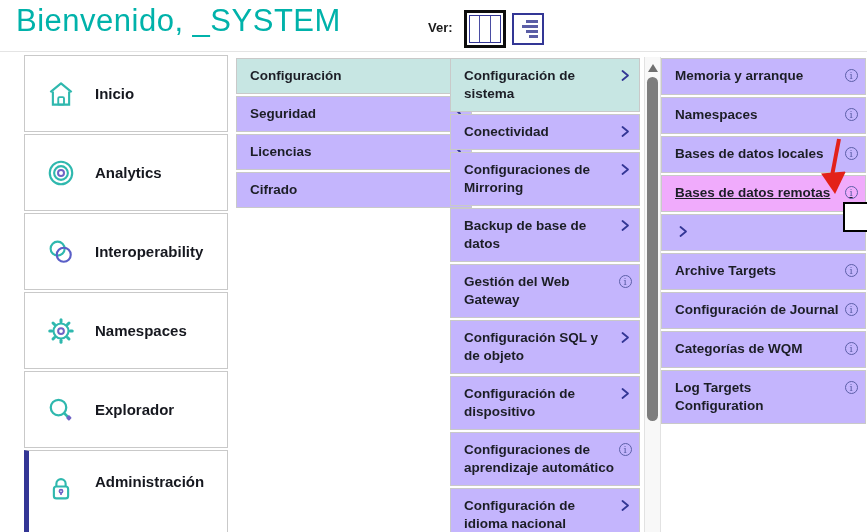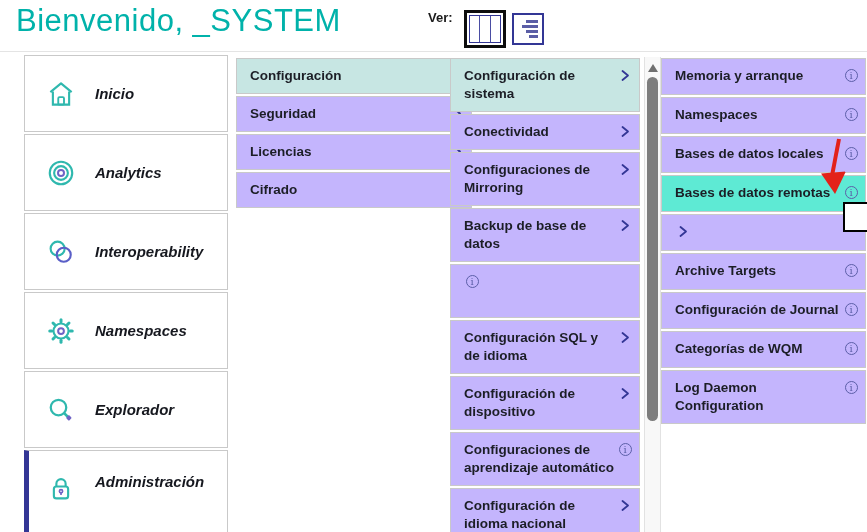--- a/index.html
+++ b/index.html
@@ -10,21 +10,21 @@
     background:#ffffff; overflow:hidden;
   }
 
   
   .welcome {
     position:absolute; left:16px; top:3px;
     font-size:31px; color:#00b2aa; letter-spacing:0.5px;
     white-space:nowrap;
   }
   .ver-label {
-    position:absolute; left:428px; top:10px;
+    position:absolute; left:428px; top:20px;
     font-size:13px; font-weight:bold; color:#1a1a1a;
   }
   .view-btn { position:absolute; background:#fff; cursor:pointer; }
   .cols-btn {
     left:464px; top:10px; width:42px; height:38px;
     border:3px solid #0d0d0d; padding:2px;
   }
   .cols-inner {
     width:100%; height:100%;
     border:1px solid #333695; display:flex;
@@ -43,34 +43,34 @@
   .cell {
     background:#c4b5fd; border:1px solid #c9c9c9;
     display:flex; align-items:flex-start;
     padding:8px 6px 0 13px;
     font-size:13.5px; font-weight:bold; color:#1c1e26;
     line-height:18px; cursor:pointer;
   }
   .cell .label { flex:1; padding-right:2px; }
   .cell .trail { width:16px; display:flex; justify-content:center; margin-top:2px; flex:none; }
   .hl   { background:#c7e6e3; }
-  .hov  { background:#5eead4; }
+  .hov  { background:#f0abfc;text-decoration:underline; }
 
   .info-i {
     width:13px; height:13px; border:1px solid #5c5fa8; border-radius:50%;
     color:#5c5fa8; font-size:10px; font-weight:normal;
     font-family:"DejaVu Serif", serif;
     display:flex; align-items:center; justify-content:center;
     line-height:1;
   }
 
   
   .sidebar {
     position:absolute; left:24px; top:55px; width:204px; height:477px;
-    display:flex; flex-direction:column; gap:2px; overflow:hidden;font-style:italic;
+    display:flex; flex-direction:column; gap:2px; overflow:hidden;
   }
   .side-item {
     height:77px; flex:none; background:#fff; border:1px solid #c9c9c9;
     display:flex; align-items:center; padding-left:20px; gap:18px; cursor:pointer;
   }
   .side-item.sel { border-left:5px solid #333695; padding-left:16px; height:90px; align-items:flex-start; padding-top:22px; }
   .side-icon { width:32px; height:32px; flex:none; display:flex; align-items:center; justify-content:center; }
   .side-label { font-size:15px; font-weight:bold; color:#16181f; }
 
   
@@ -262,26 +262,27 @@
     </div>
     <div class="cell c-h2">
       <span class="label">Backup de base de datos</span>
       <span class="trail">
           <svg width="9" height="13" viewBox="0 0 9 13">
             <path d="M1.5 2 L7 6.5 L1.5 11" fill="none" stroke="#333695" stroke-width="1.8" stroke-linecap="round" stroke-linejoin="round"></path>
           </svg>
         </span>
     </div>
     <div class="cell c-h2">
-      <span class="trail">
-          <span class="info-i">i</span>
-        </span>
-    </div>
-    <div class="cell c-h2">
-      <span class="label">Configuración SQL y de idioma</span>
+      <span class="label">Gestión del Web Gateway</span>
+      <span class="trail">
+          <span class="info-i">i</span>
+        </span>
+    </div>
+    <div class="cell c-h2">
+      <span class="label">Configuración SQL y de objeto</span>
       <span class="trail">
           <svg width="9" height="13" viewBox="0 0 9 13">
             <path d="M1.5 2 L7 6.5 L1.5 11" fill="none" stroke="#333695" stroke-width="1.8" stroke-linecap="round" stroke-linejoin="round"></path>
           </svg>
         </span>
     </div>
     <div class="cell c-h2">
       <span class="label">Configuración de dispositivo</span>
       <span class="trail">
           <svg width="9" height="13" viewBox="0 0 9 13">
@@ -354,21 +355,21 @@
           <span class="info-i">i</span>
         </span>
     </div>
     <div class="cell c-h1b">
       <span class="label">Categorías de WQM</span>
       <span class="trail">
           <span class="info-i">i</span>
         </span>
     </div>
     <div class="cell c-h2">
-      <span class="label">Log Daemon Configuration</span>
+      <span class="label">Log Targets Configuration</span>
       <span class="trail">
           <span class="info-i">i</span>
         </span>
     </div>
   </div>
 
   <svg class="red-arrow" width="867" height="532" viewBox="0 0 867 532">
     <defs>
       <marker id="ah" markerWidth="7" markerHeight="7" refX="3" refY="3.2" orient="auto">
         <polygon points="0,0 6,1.6 1.6,6" fill="#e32119"></polygon>

